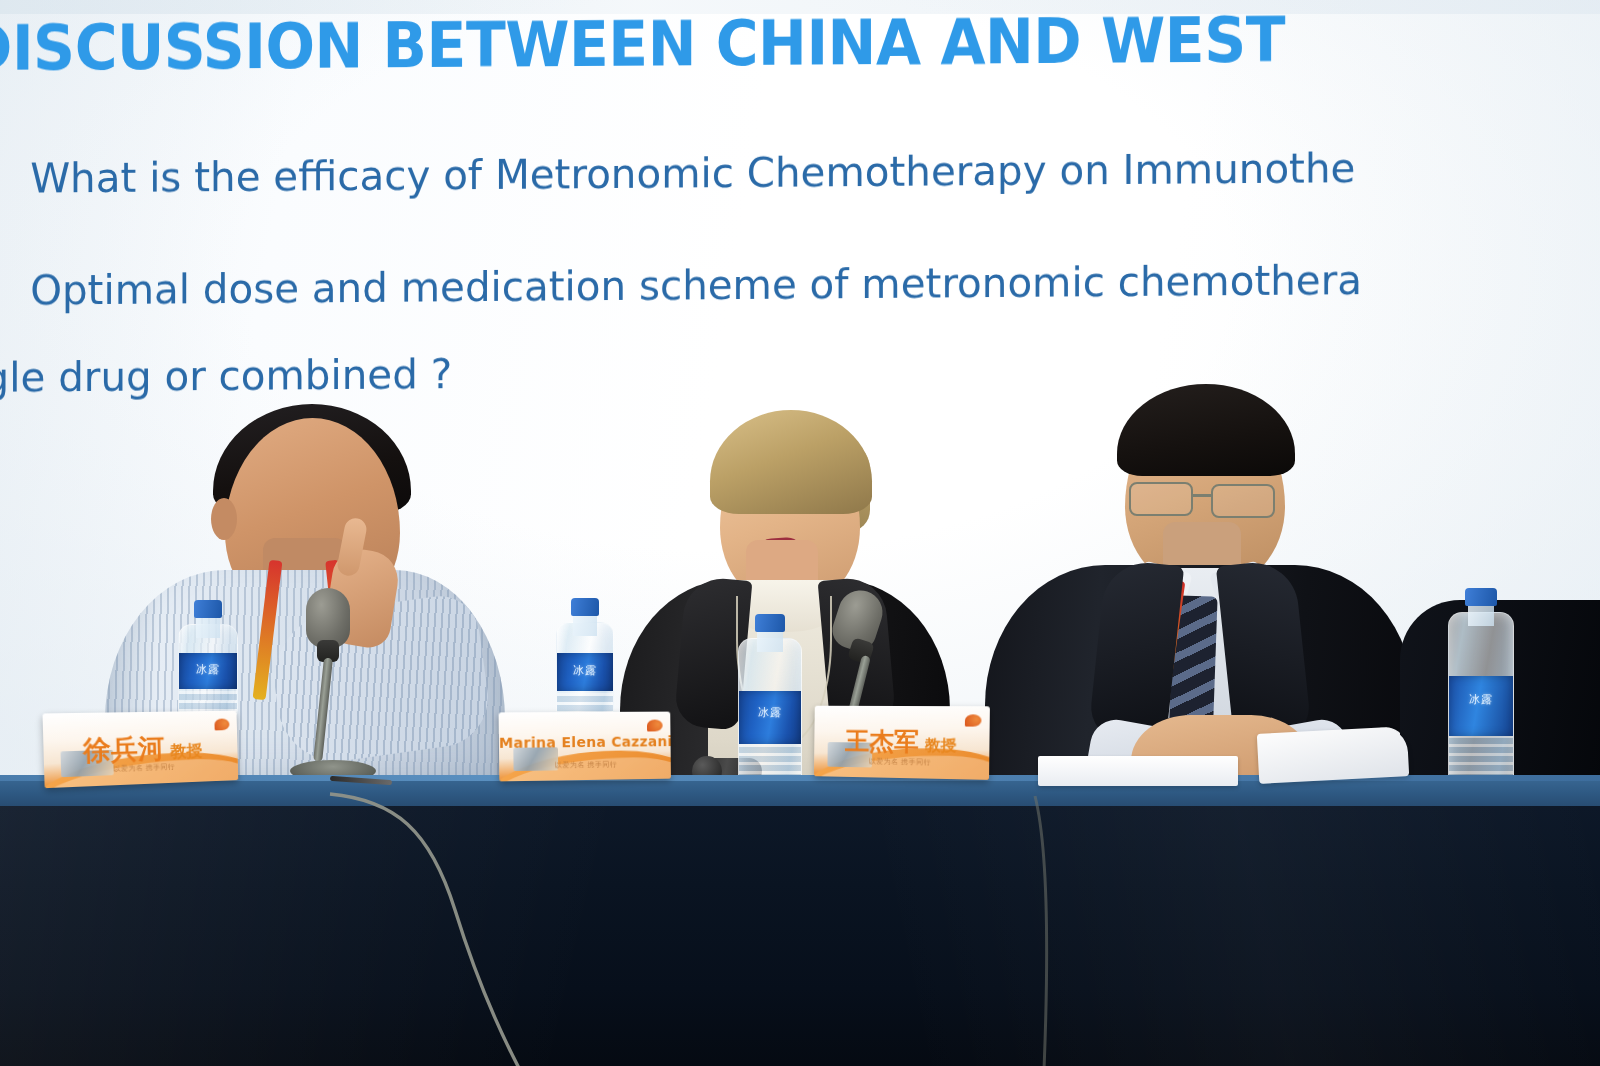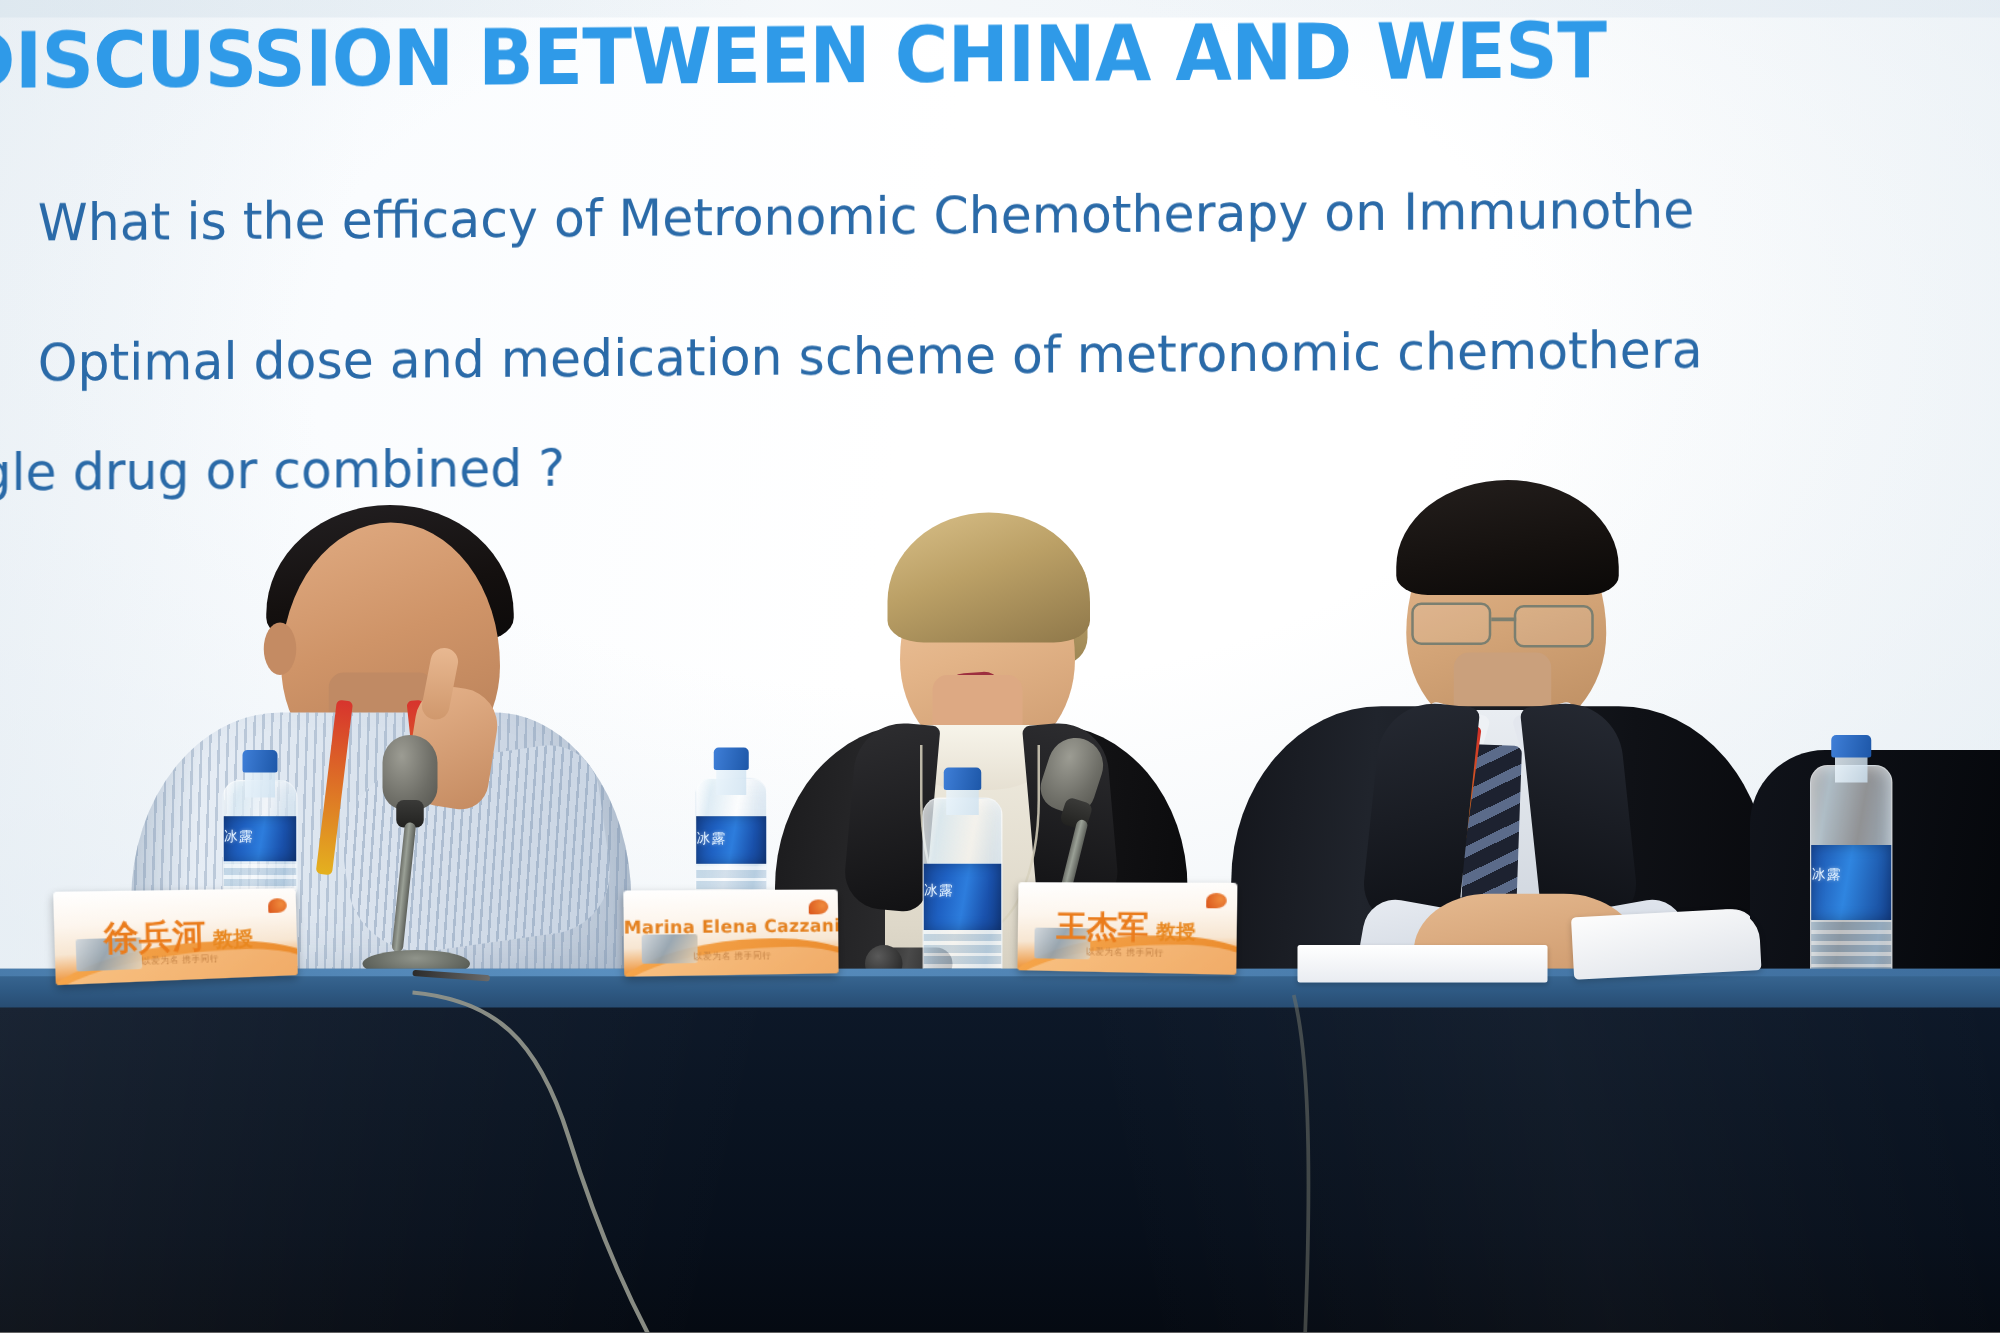--- a/index.html
+++ b/index.html
@@ -309,21 +309,21 @@
     background:linear-gradient(100deg,#3f7fd8,#1d57a8);
     border-radius:4px 4px 2px 2px;
   }
   .bottle .label{
     position:absolute; left:2%; top:44%; width:96%; height:30%;
     background:linear-gradient(100deg,#16479b 0%, #1f62c4 28%, #2d7ddd 52%, #1a52ad 78%, #123c86 100%);
     box-shadow:inset 0 0 10px rgba(0,0,0,.28);
   }
   .bottle .label .lbl-text{
     position:absolute;left:0;right:0;top:26%;
-    text-align:left; color:#dff0ff;
+    text-align:center; color:#dff0ff;
     font-size:11px; letter-spacing:1px;
     font-family:"DejaVu Sans", sans-serif;
     text-shadow:0 0 3px rgba(255,255,255,.6);
   }
   .bottle .ribs{
     position:absolute;left:0;bottom:0;width:100%;height:30%;
     background:repeating-linear-gradient(180deg, rgba(255,255,255,.42) 0 3px, rgba(120,160,195,.30) 3px 9px);
     border-radius:0 0 10px 10px;
   }
   #b1{ left:178px; top:600px; width:60px; height:120px; }

